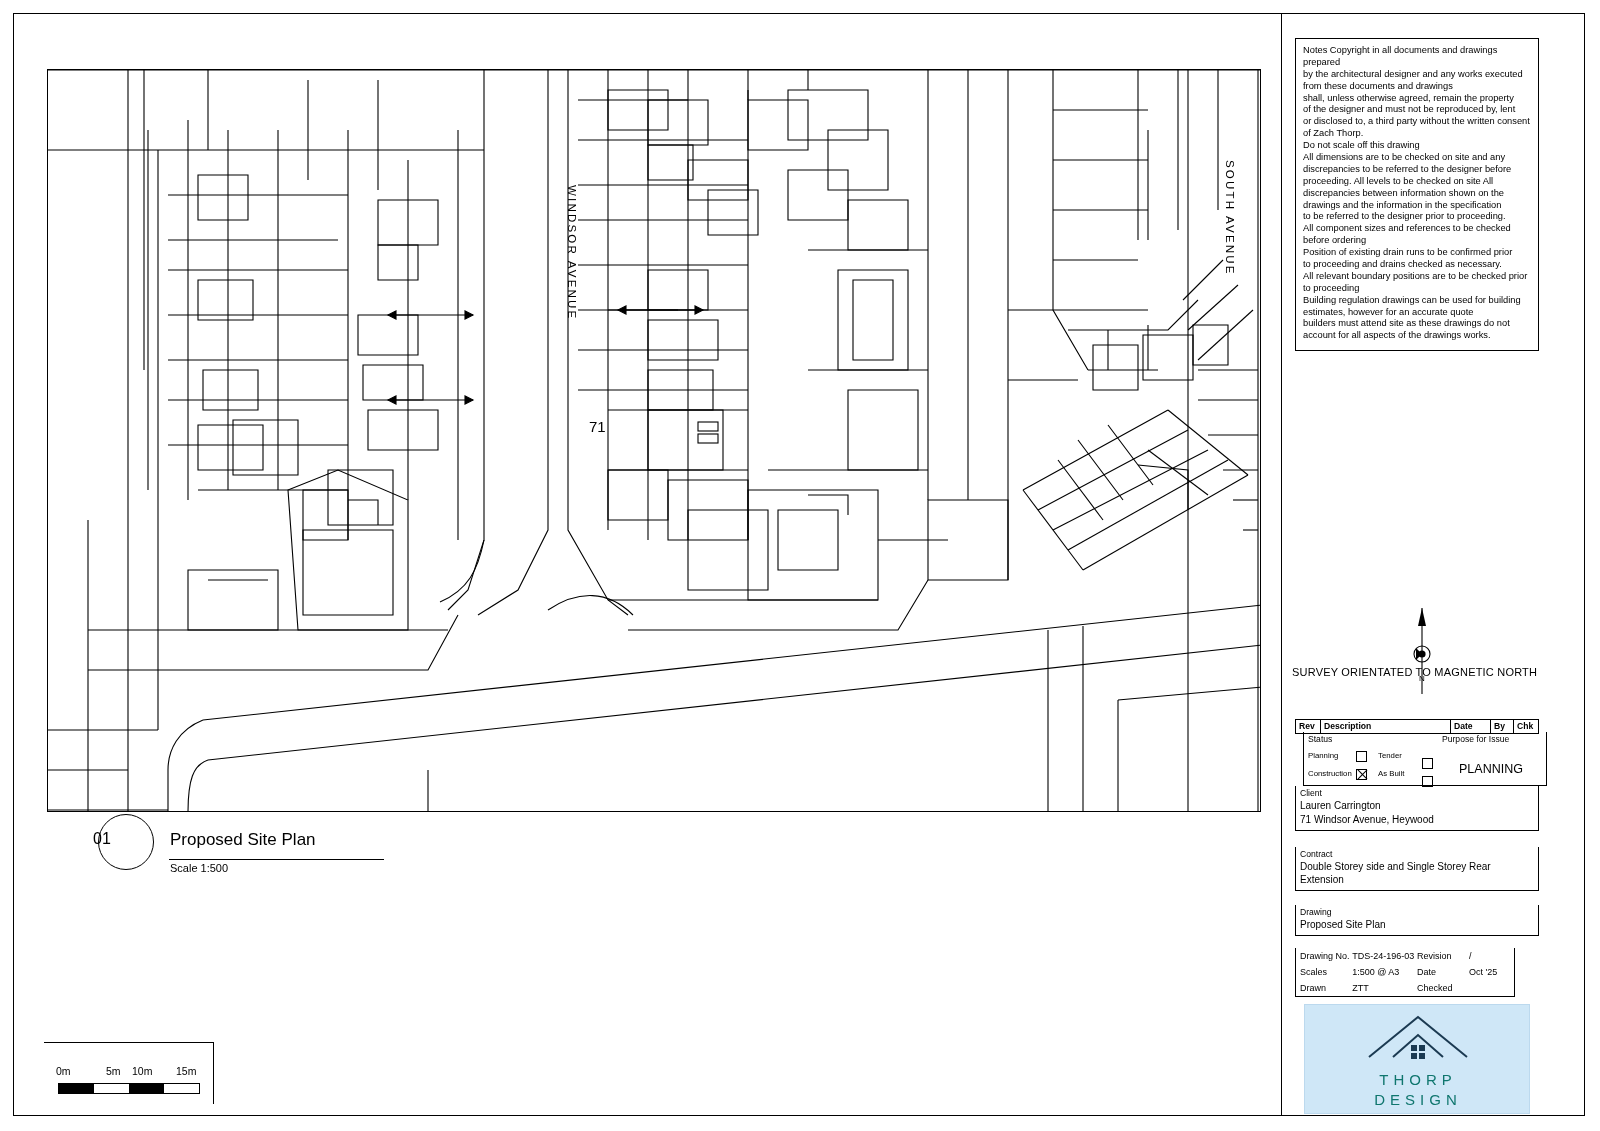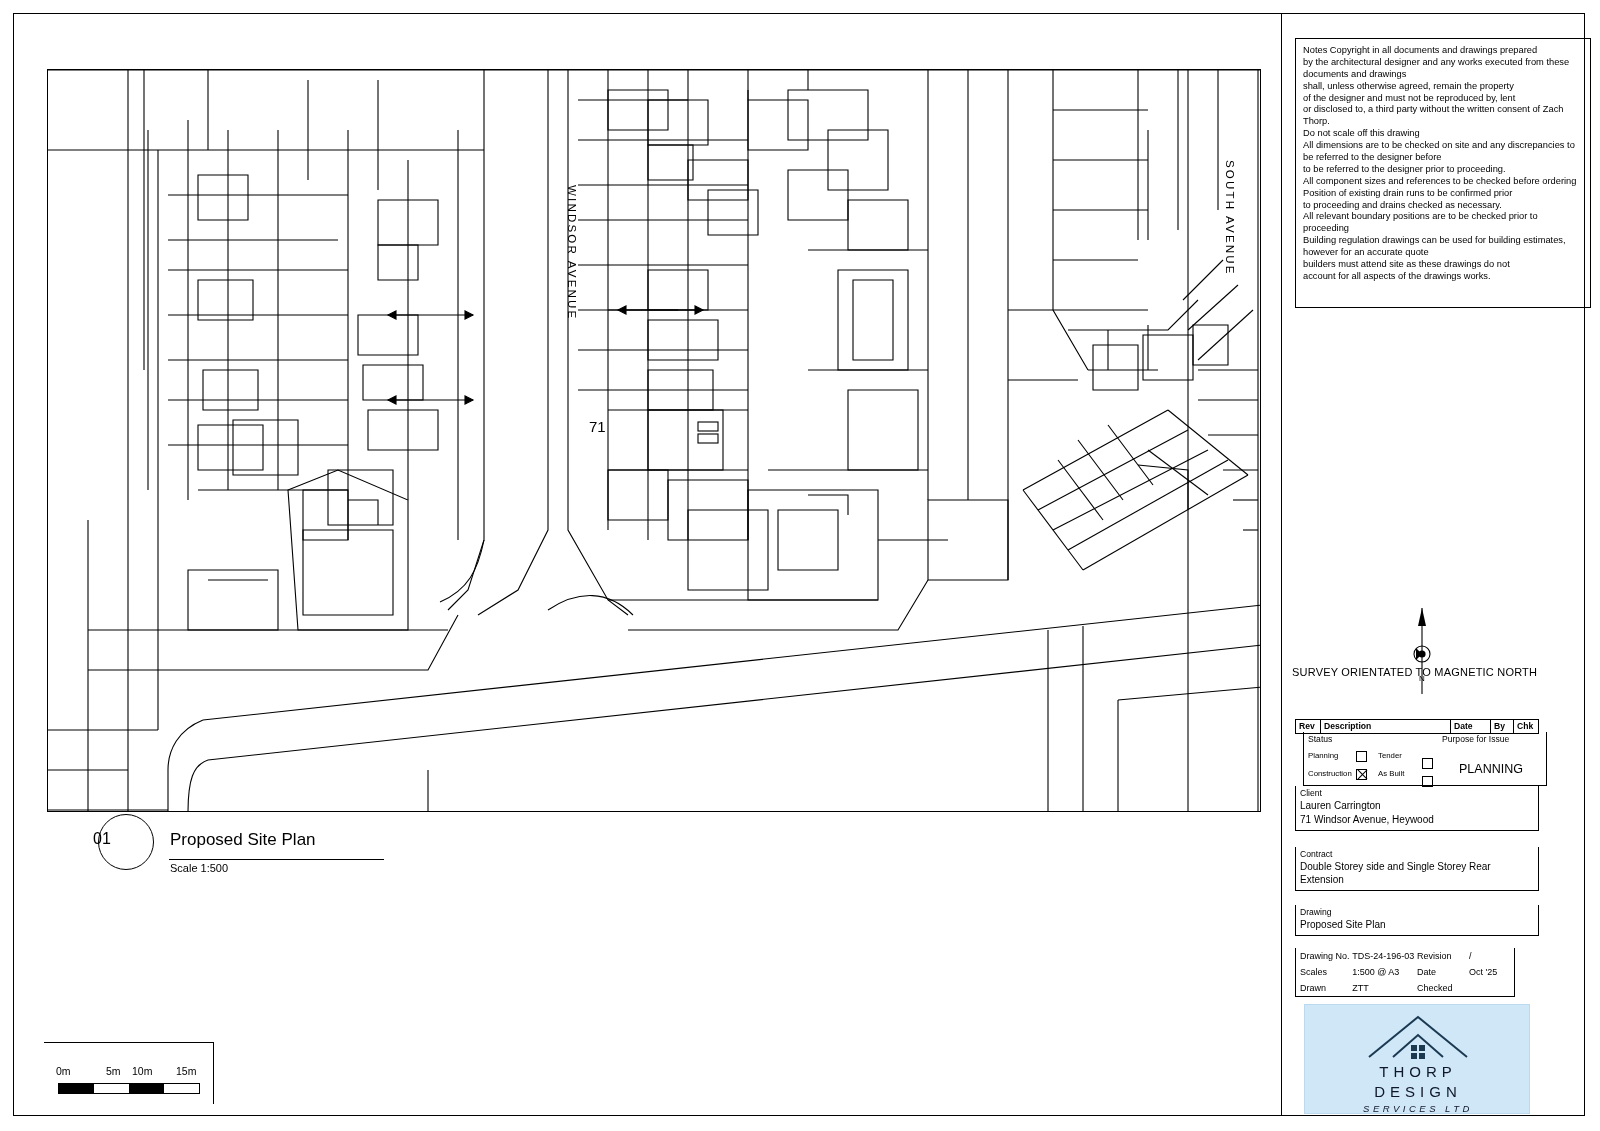--- a/index.html
+++ b/index.html
@@ -123,23 +123,23 @@
   .right-panel {
     position: absolute;
     left: 1281px; top: 14px;
     width: 304px; height: 1102px;
     border-left: 1.4px solid #000;
     box-sizing: border-box;
   }
   .notes-box {
     position: absolute;
     left: 13px; top: 24px;
-    width: 296px;
+    width: 244px;
     border: 1px solid #000;
-    padding: 6px 7px 24px 7px;
+    padding: 6px 7px 8px 7px;
     box-sizing: border-box;
     font-size: 9.3px;
     line-height: 1.28;
   }
   .notes-box p { margin: 0; }
 
   
   .north {
     position: absolute;
     left: 120px; top: 592px;
@@ -255,21 +255,22 @@
     background: #cfe7f7;
     border: 1px solid #bcd9ee;
     box-sizing: border-box;
     overflow: hidden;
   }
   .logo-text {
     position: absolute;
     width: 226px;
     text-align: center;
     letter-spacing: 5px;
-    color: #0f172a;
+    color: #0f766e;
+    margin-top: 8px;
   }
   .logo-l1 { top: 58px; font-size: 15px; }
   .logo-l2 { top: 78px; font-size: 15px; }
   .logo-l3 { top: 98px; font-size: 9.5px; letter-spacing: 3.5px; font-style: italic; }
 </style>
 </head>
 <body>
 
 <div class="sheet">
   <div class="sheet-border"></div>
@@ -490,20 +491,21 @@
   <div class="right-panel">
 
     <div class="notes-box">
       <p>Notes Copyright in all documents and drawings prepared</p>
       <p>by the architectural designer and any works executed from these documents and drawings</p>
       <p>shall, unless otherwise agreed, remain the property</p>
       <p>of the designer and must not be reproduced by, lent</p>
       <p>or disclosed to, a third party without the written consent of Zach Thorp.</p>
       <p>Do not scale off this drawing</p>
       <p>All dimensions are to be checked on site and any discrepancies to be referred to the designer before</p>
+      <p>proceeding. All levels to be checked on site All discrepancies between information shown on the drawings and the information in the specification</p>
       <p>to be referred to the designer prior to proceeding.</p>
       <p>All component sizes and references to be checked before ordering</p>
       <p>Position of existing drain runs to be confirmed prior</p>
       <p>to proceeding and drains checked as necessary.</p>
       <p>All relevant boundary positions are to be checked prior to proceeding</p>
       <p>Building regulation drawings can be used for building estimates, however for an accurate quote</p>
       <p>builders must attend site as these drawings do not</p>
       <p>account for all aspects of the drawings works.</p>
     </div>
 

